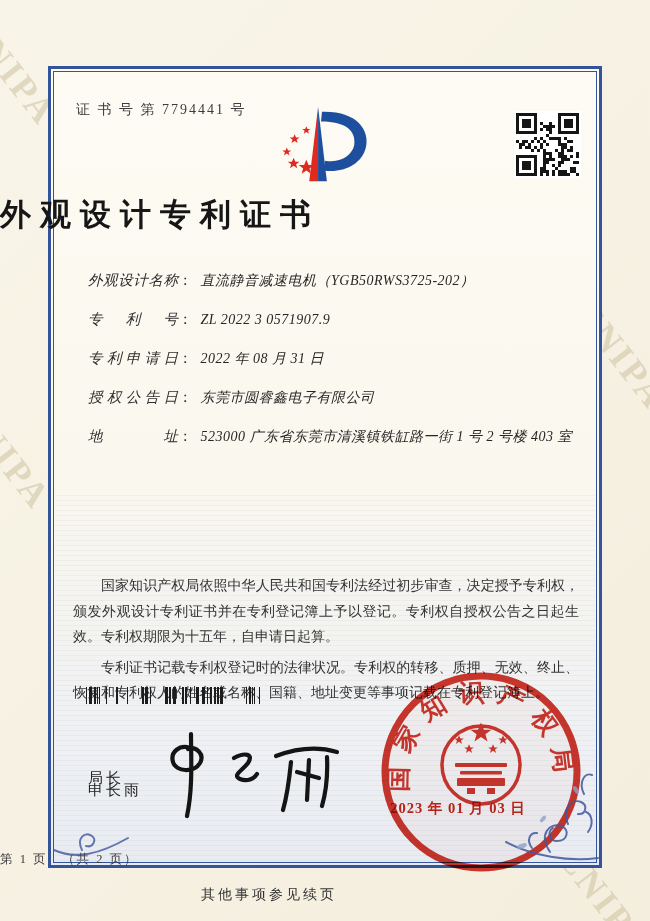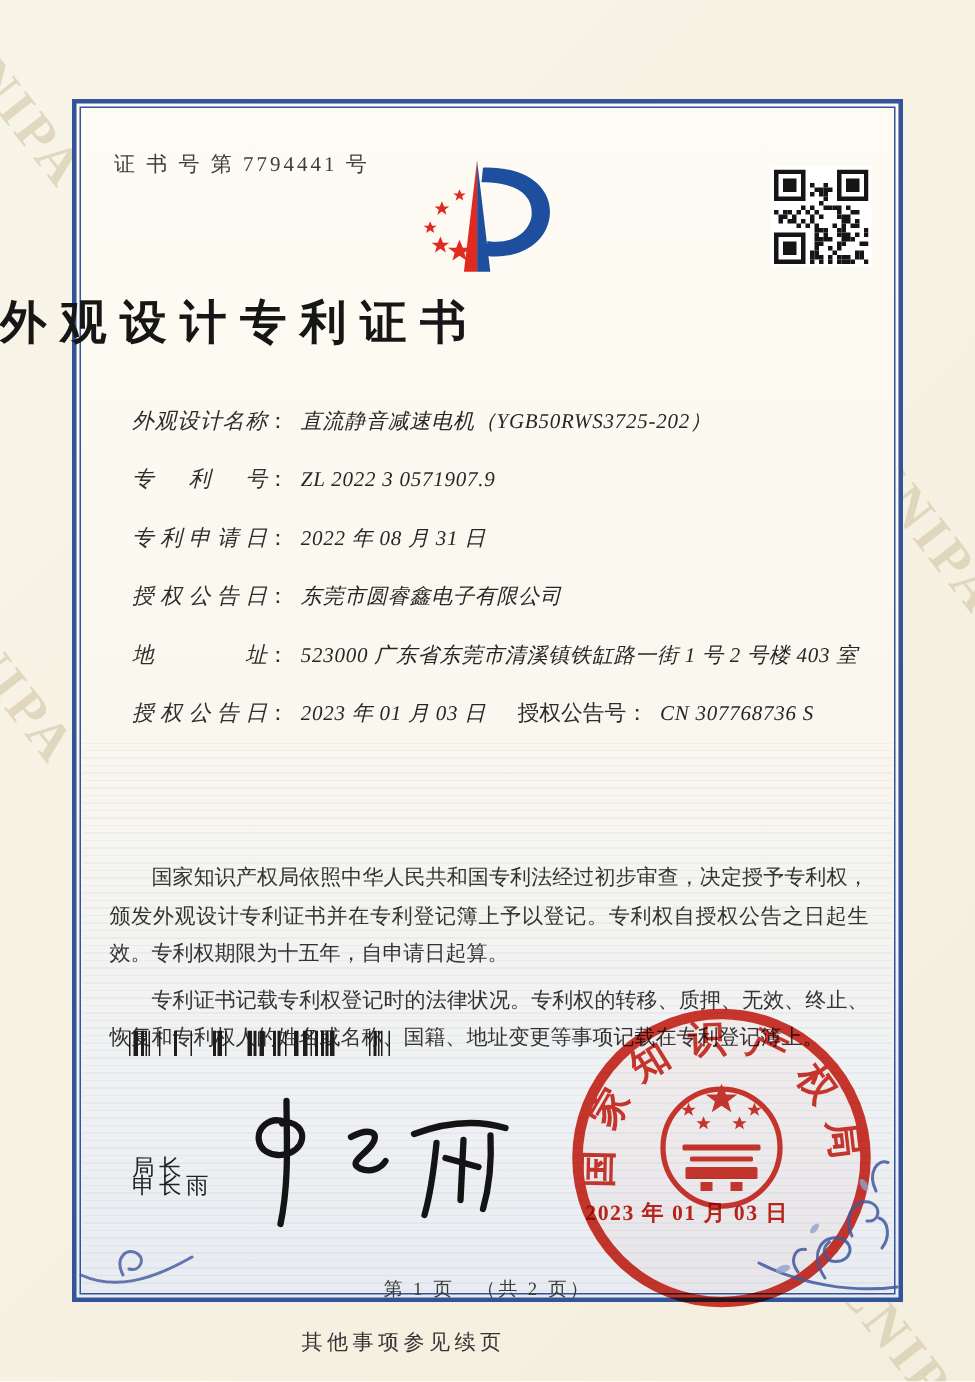--- a/index.html
+++ b/index.html
@@ -48,21 +48,21 @@
   .paras p{margin:0 0 5px 0; text-indent:2em;}
   .barcode{position:absolute; left:84px; top:687px; width:178px; height:17px;}
   .sig-title{position:absolute; left:88px; top:769px; font-size:15px; letter-spacing:3px; color:#222;}
   .sig-name{position:absolute; left:88px; top:781px; font-size:15px; letter-spacing:3px; color:#222;}
   .sig-hand{position:absolute; left:150px; top:726px; width:200px; height:94px;}
   .seal{position:absolute; left:375px; top:666px; width:212px; height:212px; mix-blend-mode:multiply; opacity:.93;}
   .seal-date{
     position:absolute; left:352px; top:799px; width:212px; text-align:center;
     font-size:14.5px; font-weight:bold; letter-spacing:1px; color:#c8271c; mix-blend-mode:multiply;
   }
-  .pageno{position:absolute; left:0; top:851px; width:650px; text-align:center; font-size:12.5px; letter-spacing:2px; color:#3a3a3a;}
+  .pageno{position:absolute; left:0; top:851px; width:650px; text-align:left; font-size:12.5px; letter-spacing:2px; color:#3a3a3a;}
   .note{position:absolute; left:0; top:886px; width:538px; text-align:center; font-size:14px; letter-spacing:3px; color:#333;}
   .orn-br{position:absolute; left:488px; top:762px; width:112px; height:103px;}
   .orn-bl{position:absolute; left:52px; top:818px; width:78px; height:46px;}
 </style>
 </head>
 <body>
 
 <div class="page">
 
   <div class="wm" style="left:-12px; top:8px;">CNIPA</div>
@@ -210,26 +210,20 @@
     </div>
     <div class="frow">
       <span class="flabel">专利申请日</span><span class="fcolon">：</span><span class="fvalue">2022 年 08 月 31 日</span>
     </div>
     <div class="frow">
       <span class="flabel">授权公告日</span><span class="fcolon">：</span><span class="fvalue">东莞市圆睿鑫电子有限公司</span>
     </div>
     <div class="frow">
       <span class="flabel">地址</span><span class="fcolon">：</span><span class="fvalue">523000 广东省东莞市清溪镇铁缸路一街 1 号 2 号楼 403 室</span>
     </div>
-    <div class="frow">
-      <span class="flabel">授权公告日</span><span class="fcolon">：</span><span class="fvalue">2023 年 01 月 03 日</span>
-      <span class="pair2">
-        <span>授权公告号</span><span class="fcolon">：</span><span class="fvalue">CN 307768736 S</span>
-      </span>
-    </div>
   </div>
 
   <div class="paras">
     <p>国家知识产权局依照中华人民共和国专利法经过初步审查，决定授予专利权，颁发外观设计专利证书并在专利登记簿上予以登记。专利权自授权公告之日起生效。专利权期限为十五年，自申请日起算。</p>
     <p>专利证书记载专利权登记时的法律状况。专利权的转移、质押、无效、终止、恢复和专利权人的姓名或名称、国籍、地址变更等事项记载在专利登记簿上。</p>
   </div>
 
   <svg class="barcode" id="barcode" viewBox="0 0 178 17" preserveAspectRatio="none" aria-hidden="true">
       <rect x="2" y="0" width="1" height="17" fill="#1d1d1d"></rect>
       <rect x="5" y="0" width="3" height="17" fill="#1d1d1d"></rect>

